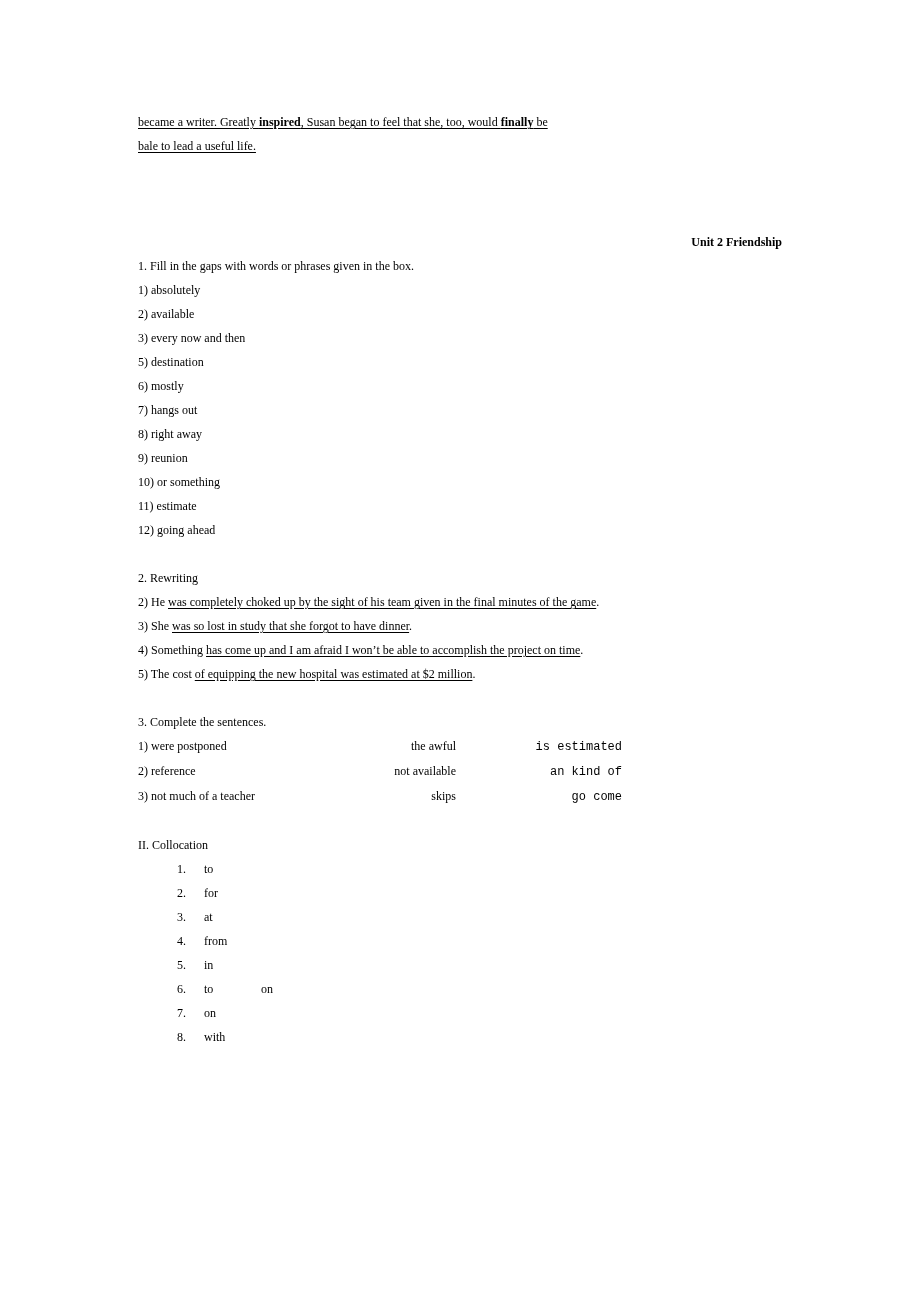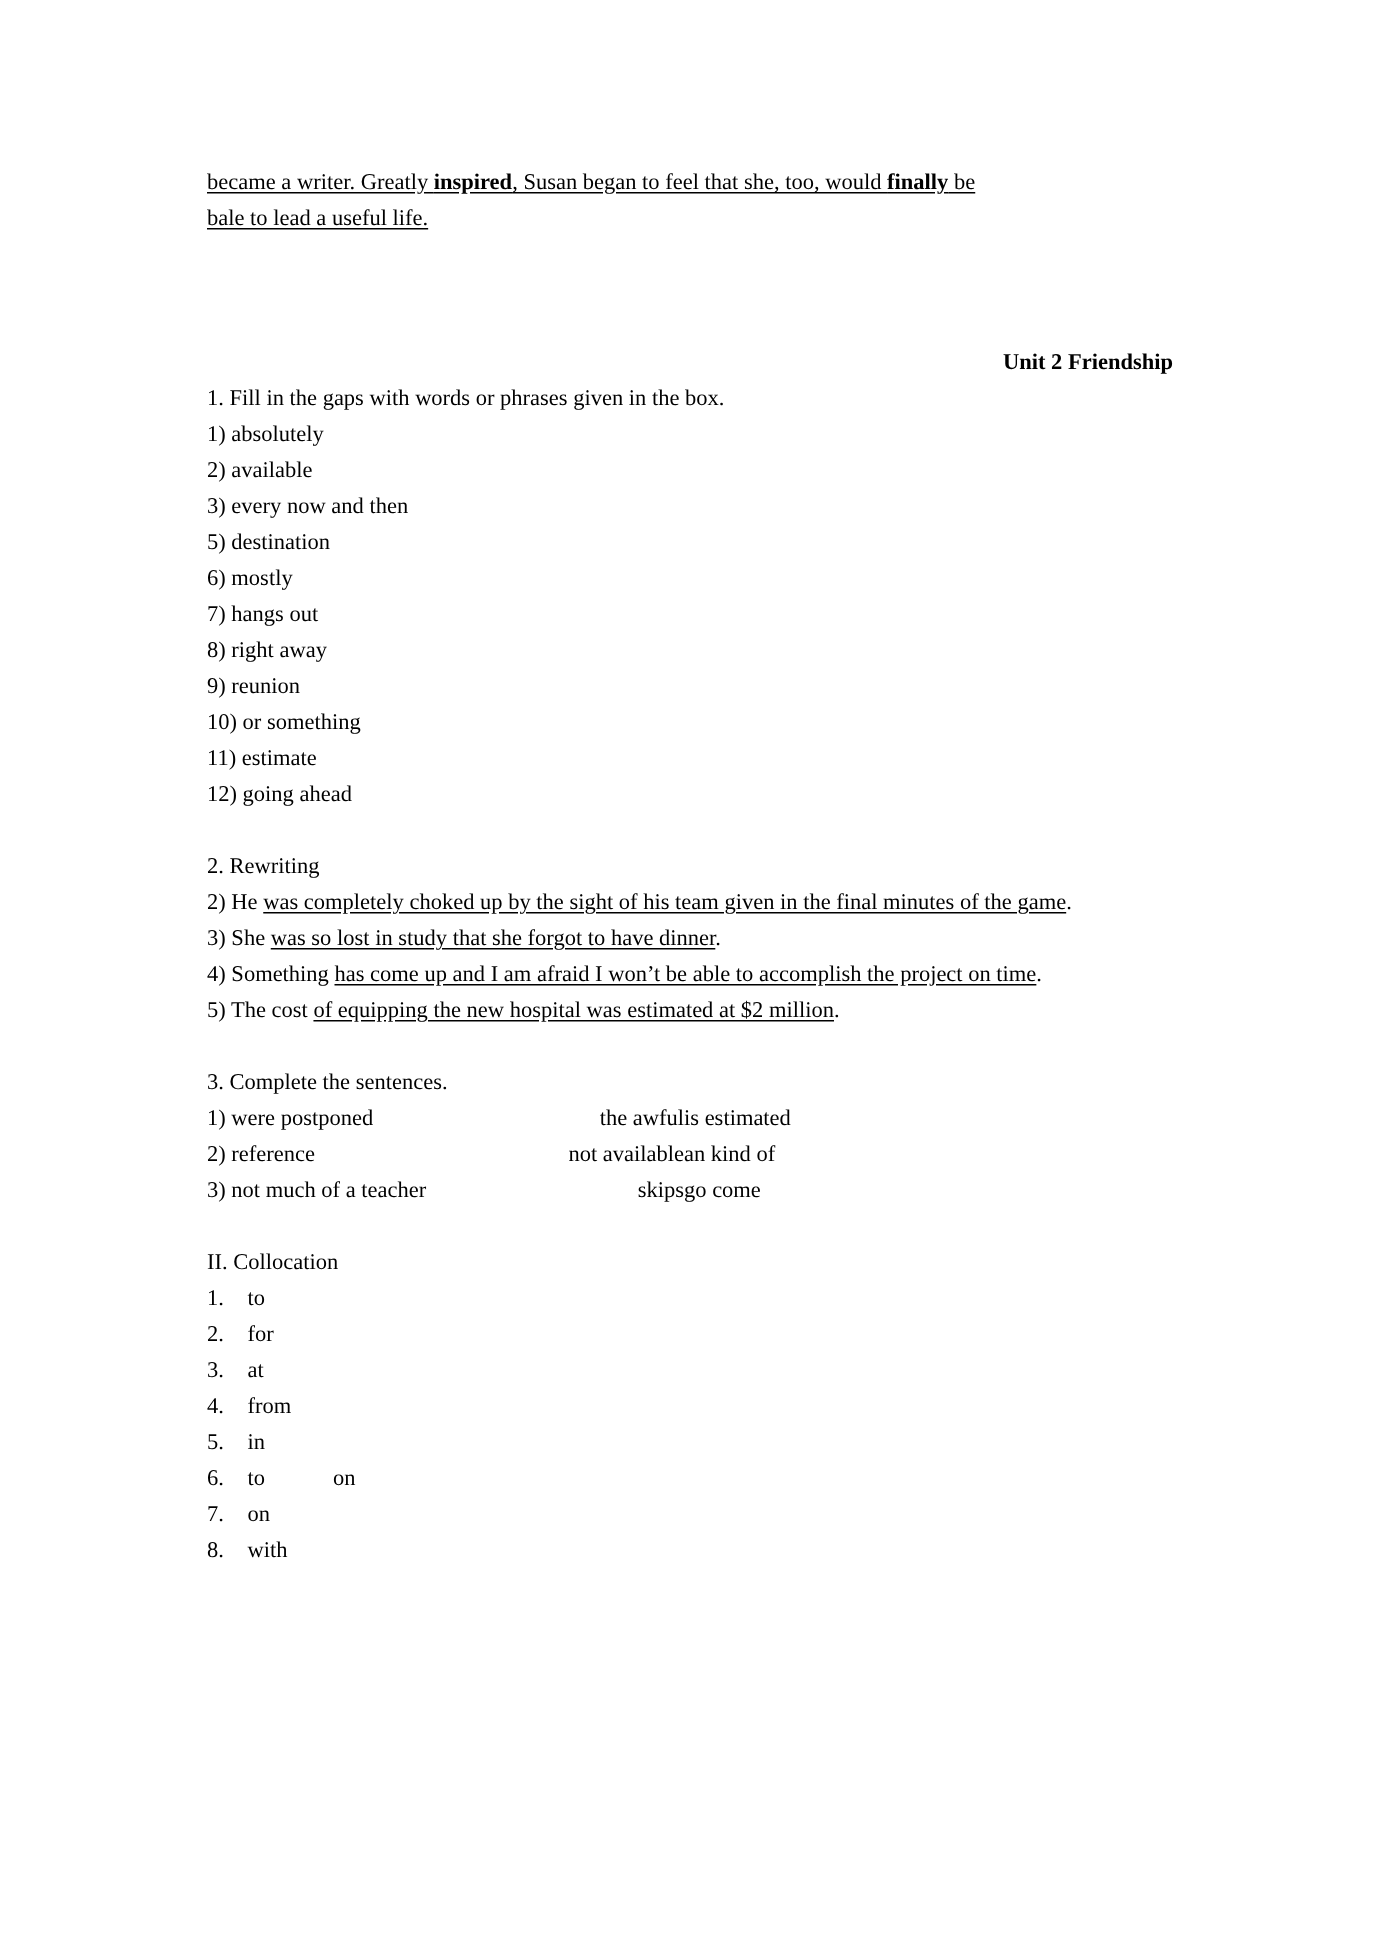--- a/index.html
+++ b/index.html
@@ -19,21 +19,21 @@
     width: 920px;
     height: 1302px;
     overflow: hidden;
     background: #ffffff;
   }
   .content {
     position: absolute;
     left: 138px;
     top: 110px;
     width: 648px;
-    font-size: 15px;
+    font-size: 12px;
     line-height: 24px;
   }
   .line {
     white-space: pre-wrap;
     min-height: 24px;
   }
   .u {
     text-decoration: underline;
     text-underline-offset: 2px;
   }
@@ -63,24 +63,27 @@
     text-align: left;
   }
   .c2 {
     display: inline-block;
     width: 120px;
     text-align: right;
   }
   .c3 {
     display: inline-block;
     width: 166px;
+    text-align: right;
+    font-family: Liberation Mono, monospace;
   }
   .colloc {
     line-height: 24px;
     white-space: pre;
+    margin-left: 39px;
   }
   .num {
     display: inline-block;
     width: 27px;
   }
   .w1 {
     display: inline-block;
     min-width: 57px;
   }
 </style>

